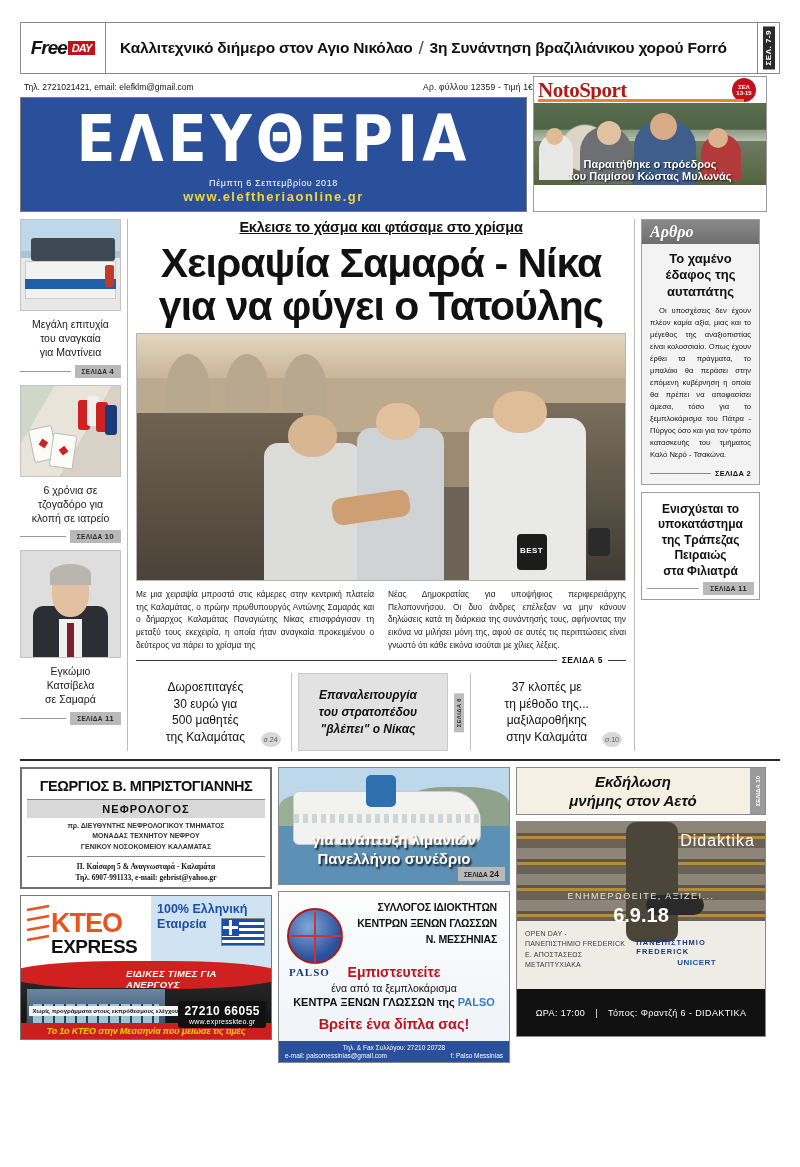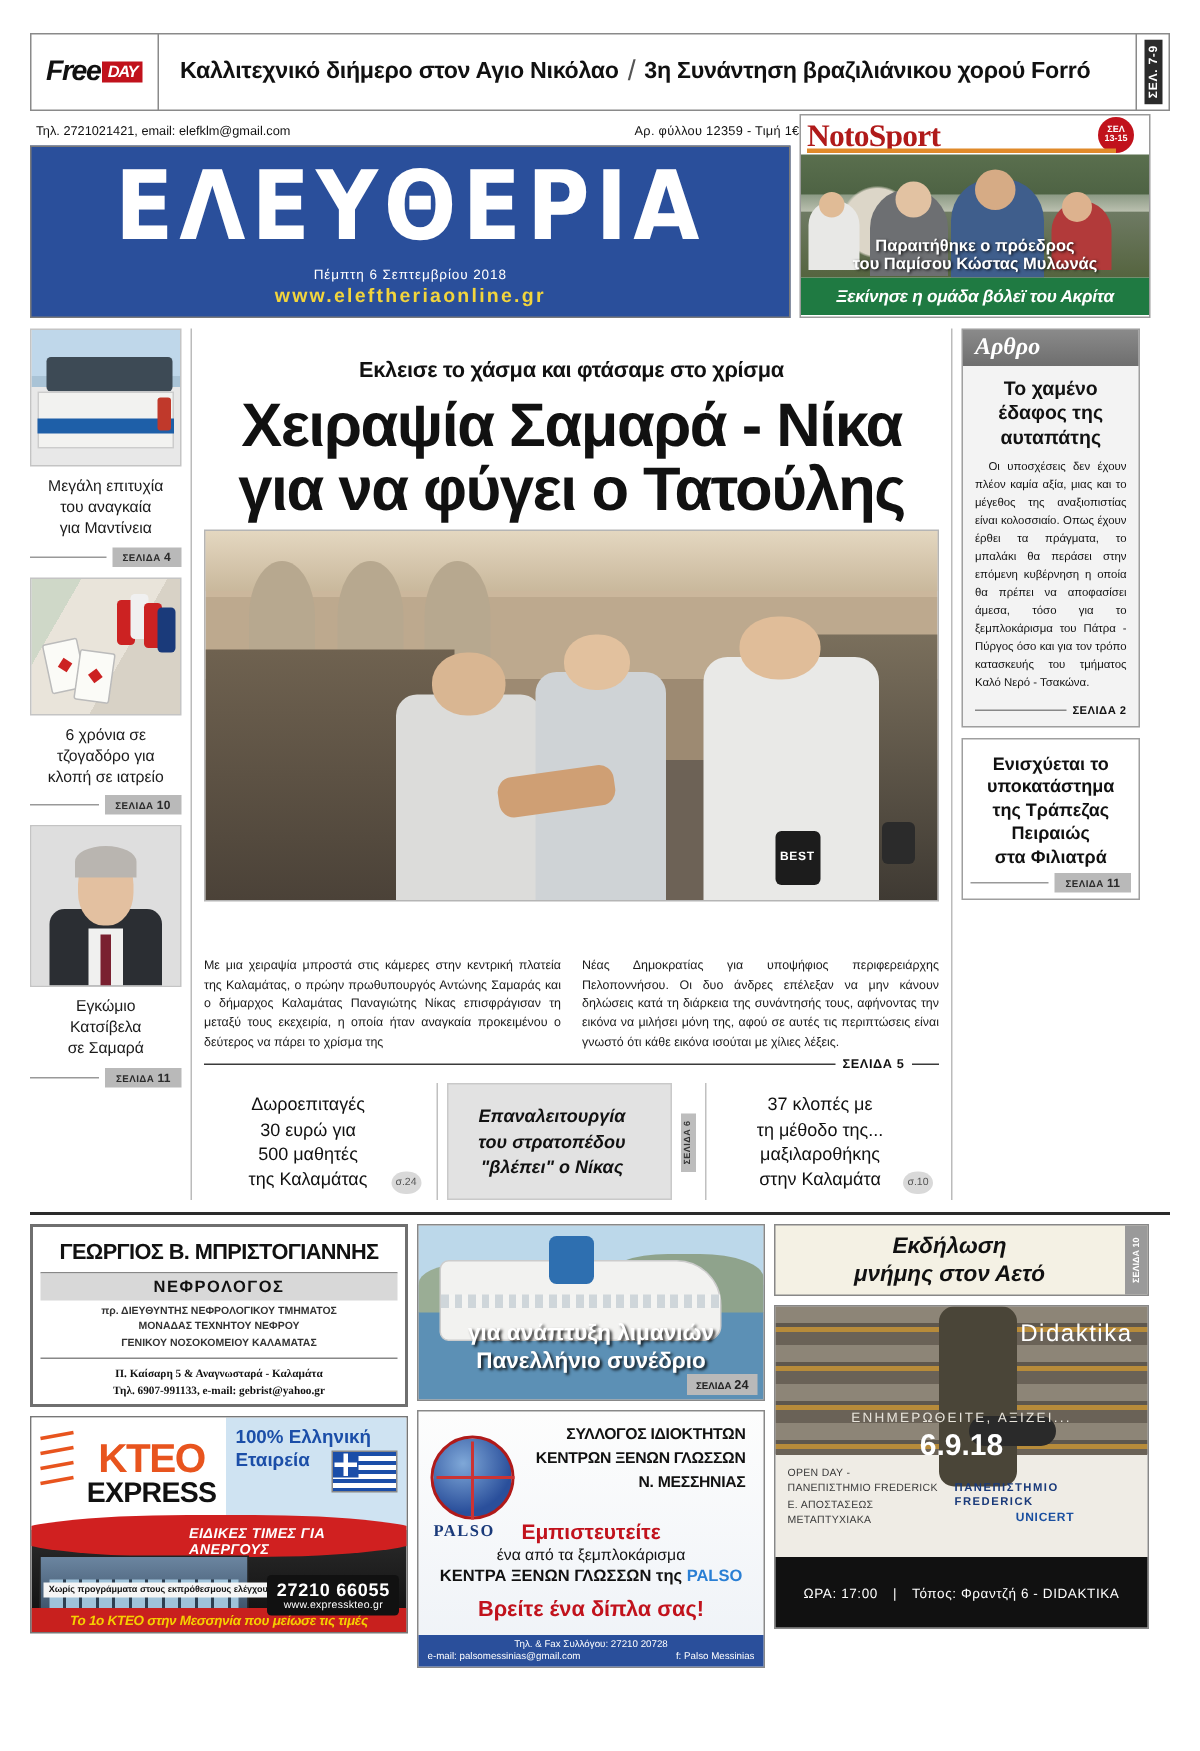--- a/index.html
+++ b/index.html
@@ -132,21 +132,21 @@
   .pagetag { display:flex; align-items:center; justify-content:flex-end; gap:4px; margin-top:2px;}
   .pagetag .ln { flex:1; height:1px; background:#999;}
   .pagetag .bx {
     background:#b9b9b9; color:#2a2a2a; font-size:6.5px; font-weight:bold; padding:2px 7px; letter-spacing:0.3px;
   }
   .pagetag .bx b { font-size:8px; }
 
   
   .kicker {
     text-align:center; font-size:14.5px; font-weight:bold; letter-spacing:-0.2px;
-    padding-bottom:5px; color:#111;margin-top:20px;
+    text-decoration:underline; padding-bottom:5px; color:#111;
   }
   .headline {
     text-align:center; font-weight:bold; font-size:41px; line-height:1.04; letter-spacing:-1px;
     color:#111; padding:2px 0 6px 0;
   }
   .lead-photo {
     width:100%; height:248px; border:1px solid #b5b5b5; position:relative; overflow:hidden;
     background: linear-gradient(#cbb79c 0 18%, #bda98e 18% 40%, #9d8a72 40% 62%, #6d6256 62% 100%);
   }
   .lp-roof { position:absolute; left:0; right:0; top:0; height:16%; background:linear-gradient(#e4d7c0,#c9b89c);}
@@ -157,21 +157,21 @@
   .lp-man1h { position:absolute; left:31%; bottom:50%; width:10%; height:17%; border-radius:48%; background:#d9b692;}
   .lp-man2 { position:absolute; left:45%; bottom:0; width:18%; height:62%; background:#cfd3d6; border-radius:14px 14px 0 0;}
   .lp-man2h { position:absolute; left:49%; bottom:57%; width:9%; height:15%; border-radius:48%; background:#e2c19e;}
   .lp-man3 { position:absolute; right:8%; bottom:0; width:24%; height:66%; background:#e9e9e7; border-radius:16px 16px 0 0;}
   .lp-man3h { position:absolute; right:16%; bottom:60%; width:11%; height:17%; border-radius:48%; background:#e0bd99;}
   .lp-hands { position:absolute; left:40%; bottom:24%; width:16%; height:11%; background:#cf9f74; border-radius:10px; transform:rotate(-8deg);}
   .lp-mic { position:absolute; right:16%; bottom:4%; width:30px; height:36px; background:#1c1c1c; border-radius:4px;}
   .lp-mic span { position:absolute; left:3px; top:12px; color:#fff; font-size:8px; font-weight:bold; letter-spacing:0.5px;}
   .lp-mic2 { position:absolute; right:3%; bottom:10%; width:22px; height:28px; background:#2b2b2b; border-radius:4px;}
 
-  .lead-body { display:flex; gap:14px; padding-top:7px;margin-top:29px; }
+  .lead-body { display:flex; gap:14px; padding-top:7px; }
   .lead-body p {
     flex:1; font-size:8.3px; line-height:1.52; text-align:justify; color:#1a1a1a;
   }
   .lead-sel { display:flex; align-items:center; gap:5px; justify-content:flex-end; padding-top:4px;}
   .lead-sel .ln { flex:1; height:1.5px; background:#3a3a3a;}
   .lead-sel .tx { font-size:8.5px; font-weight:bold; letter-spacing:0.4px;}
   .lead-sel .ln2 { width:18px; height:1.5px; background:#3a3a3a;}
 
   
   .mini-row { display:flex; gap:6px; margin-top:8px; align-items:stretch; height:78px;}
@@ -204,21 +204,21 @@
   .ads-r { width:250px; }
 
   .doc-ad { border:2px solid #6f6f6f; padding:5px; background:#fff; height:122px;}
   .doc-name { text-align:center; font-weight:bold; font-size:14.5px; letter-spacing:-0.4px; padding:4px 0 5px 0; border-bottom:1px solid #888;}
   .doc-spec { text-align:center; font-weight:bold; font-size:11px; letter-spacing:1px; background:#d8d8d8; padding:3px 0; margin-bottom:3px;}
   .doc-lines { text-align:center; font-size:7px; line-height:1.45; font-weight:bold; color:#333; padding-bottom:4px; border-bottom:1px solid #888;}
   .doc-addr { text-align:center; font-family:"Liberation Serif", serif; font-size:7.5px; line-height:1.5; font-weight:bold; padding-top:4px;}
 
   .kteo { border:1px solid #777; height:145px; position:relative; overflow:hidden; background:#fff;}
   .kteo-top { height:52%; display:flex; background:linear-gradient(90deg,#ffffff 0 52%, #cfe3f2 52% 100%); position:relative;}
-  .kteo-logo { width:52%; display:flex; flex-direction:column; justify-content:center; padding-left:30px;text-align:center;}
+  .kteo-logo { width:52%; display:flex; flex-direction:column; justify-content:center; padding-left:30px;}
   .kteo-logo .k1 { color:#e8541e; font-weight:bold; font-size:27px; line-height:.95; letter-spacing:-1px;}
   .kteo-logo .k2 { color:#111; font-weight:bold; font-size:19px; line-height:1; letter-spacing:-0.5px;}
   .kteo-swoosh { position:absolute; left:4px; top:6px; width:26px; height:52px; }
   .kteo-right { width:48%; padding:6px 4px 0 6px; position:relative;}
   .kteo-right .g1 { color:#1b4ea8; font-weight:bold; font-size:12.5px; line-height:1.15;}
   .kteo-flag { position:absolute; right:6px; top:22px; width:44px; height:28px;
                background: repeating-linear-gradient(#1b4ea8 0 3px, #fff 3px 6px); border:1px solid #888;}
   .kteo-flag i { position:absolute; left:0; top:0; width:17px; height:17px; background:#1b4ea8;}
   .kteo-flag i:after { content:""; position:absolute; left:7px; top:1px; width:3px; height:15px; background:#fff;}
   .kteo-flag i:before { content:""; position:absolute; left:1px; top:7px; width:15px; height:3px; background:#fff;}
@@ -342,21 +342,20 @@
         <div class="p1h"></div>
         <div class="p2"></div>
         <div class="p2h"></div>
         <div class="p3"></div>
         <div class="p3h"></div>
         <div class="ns-cap">
           <div>Παραιτήθηκε ο πρόεδρος</div>
           <div>του Παμίσου Κώστας Μυλωνάς</div>
         </div>
       </div>
-      <div class="ns-green">Ξεκίνησε η ομάδα βόλεϊ του Ακρίτα</div>
     </div>
   </div>
 
   <div class="body-grid">
 
     <div class="col-left">
 
       <div class="teaser">
         <div class="ph ph-bus">
           <div class="win"></div>

